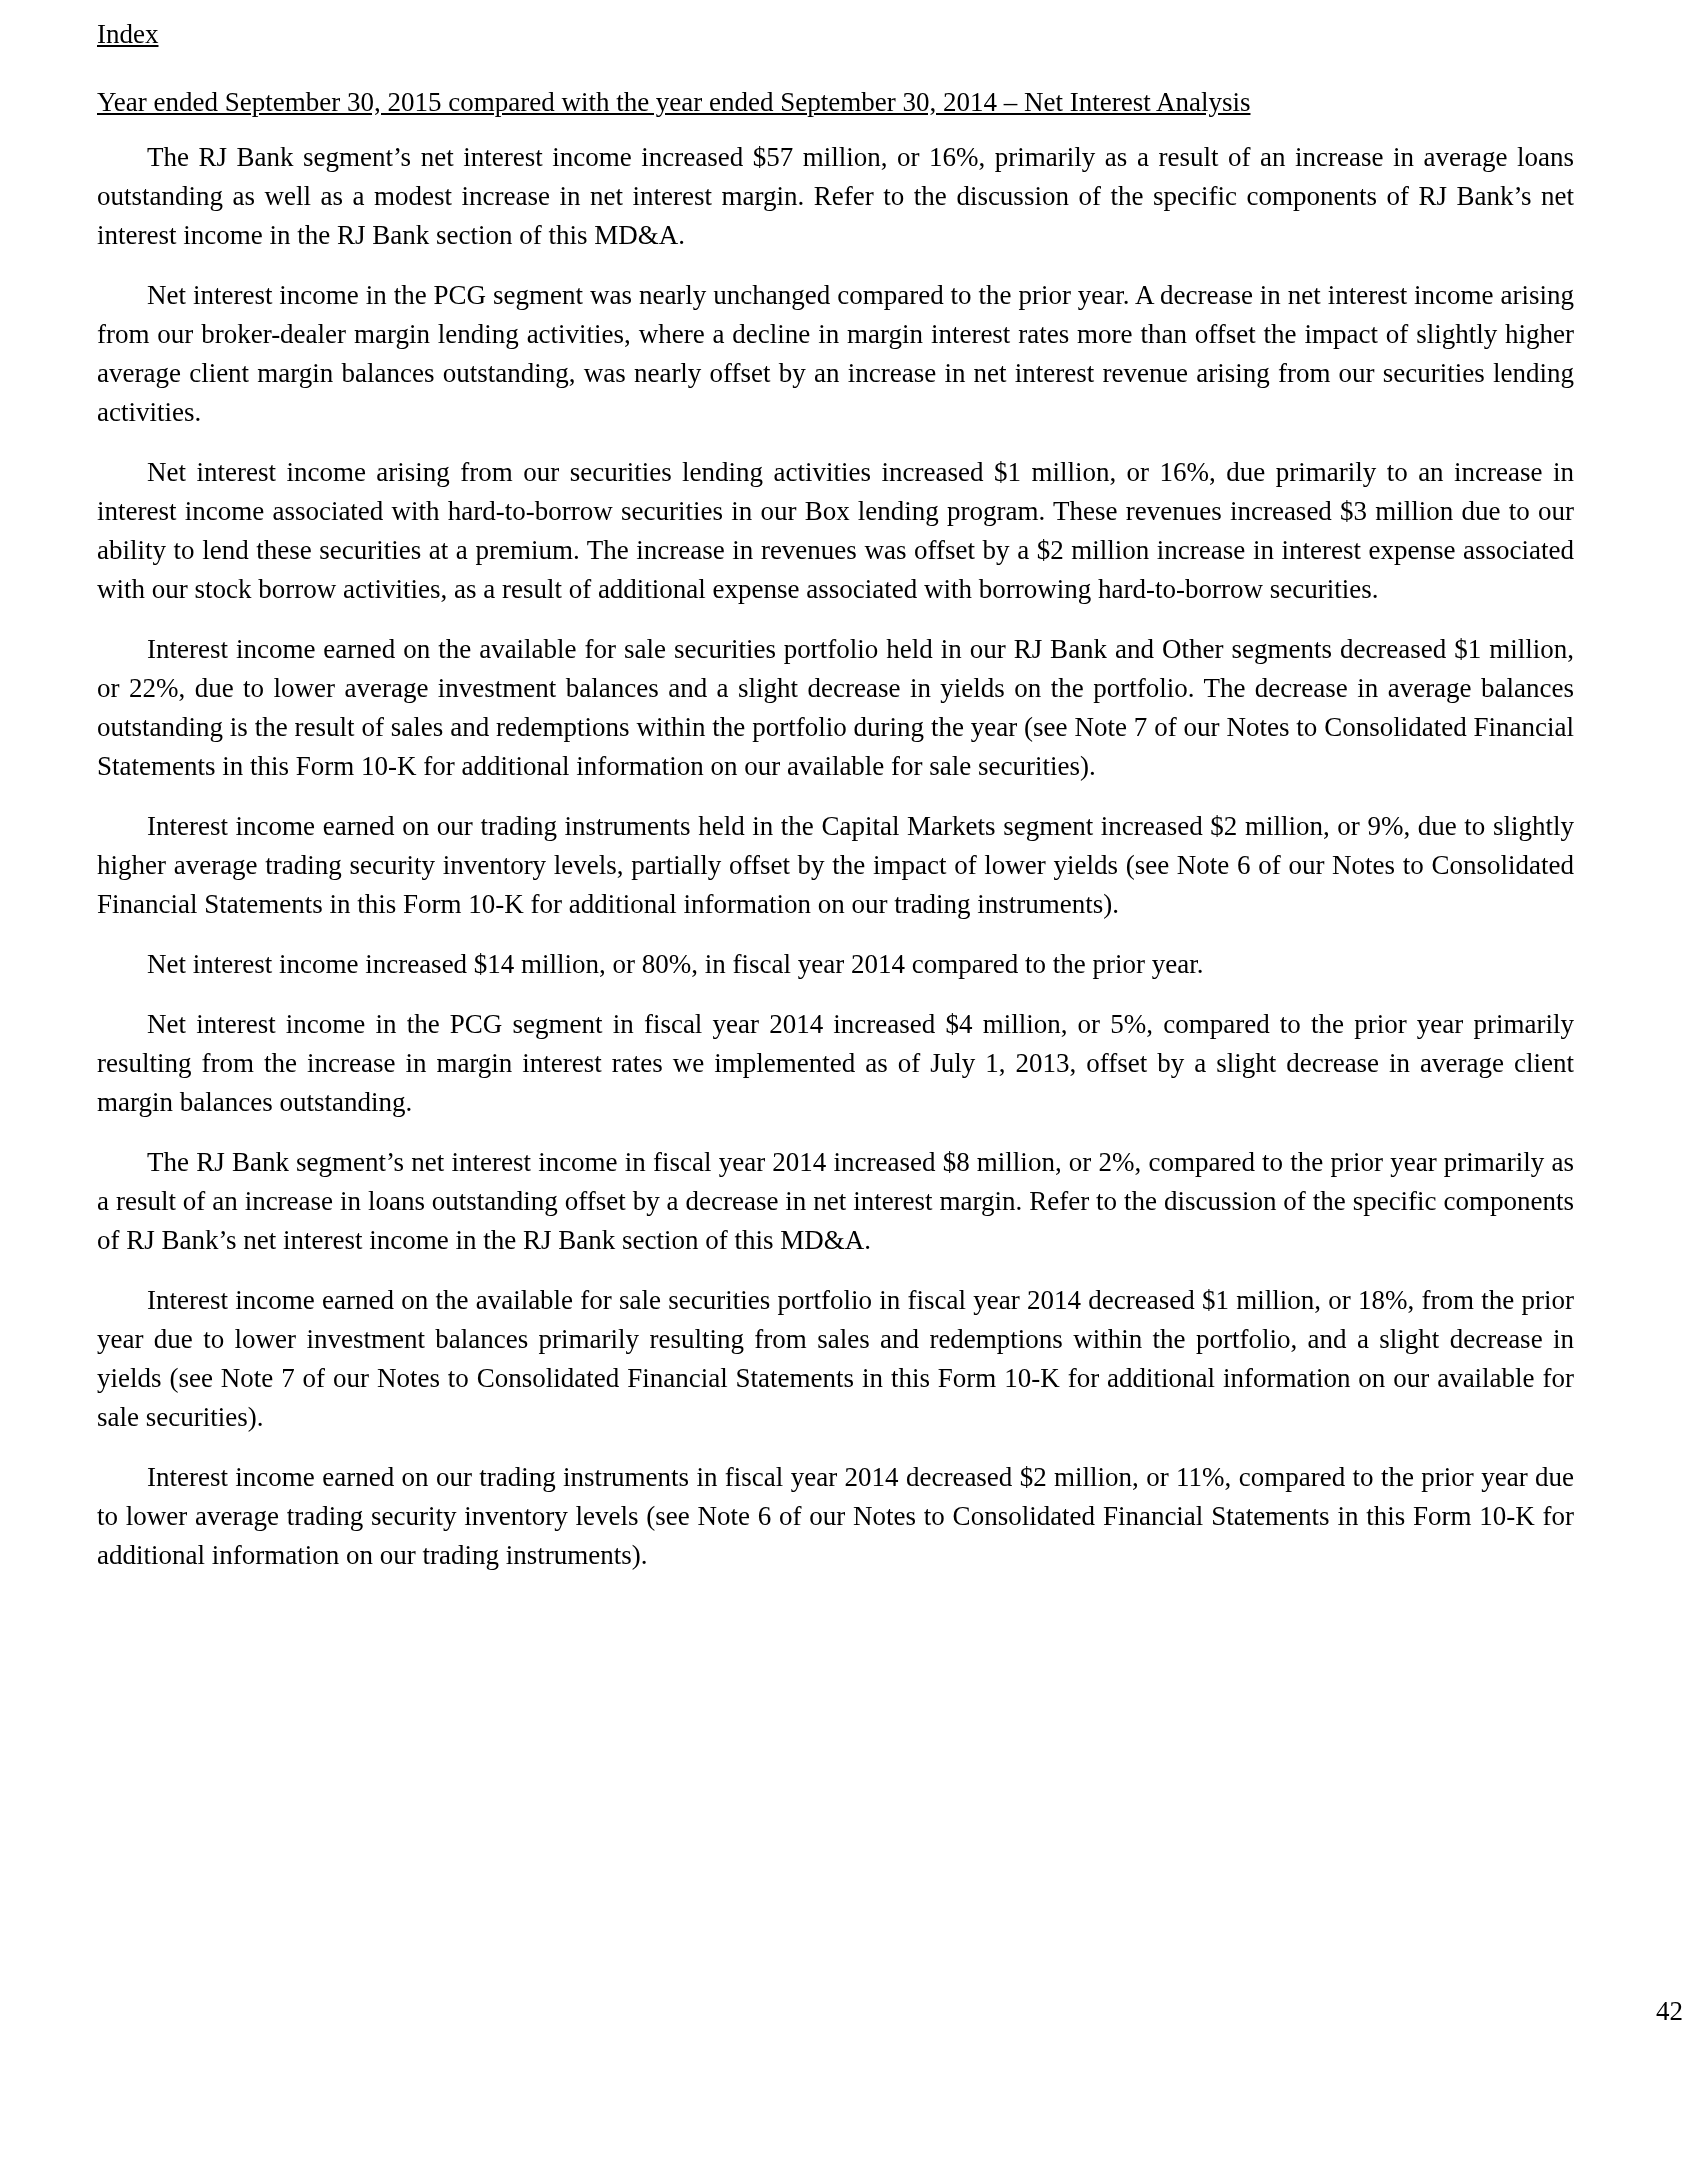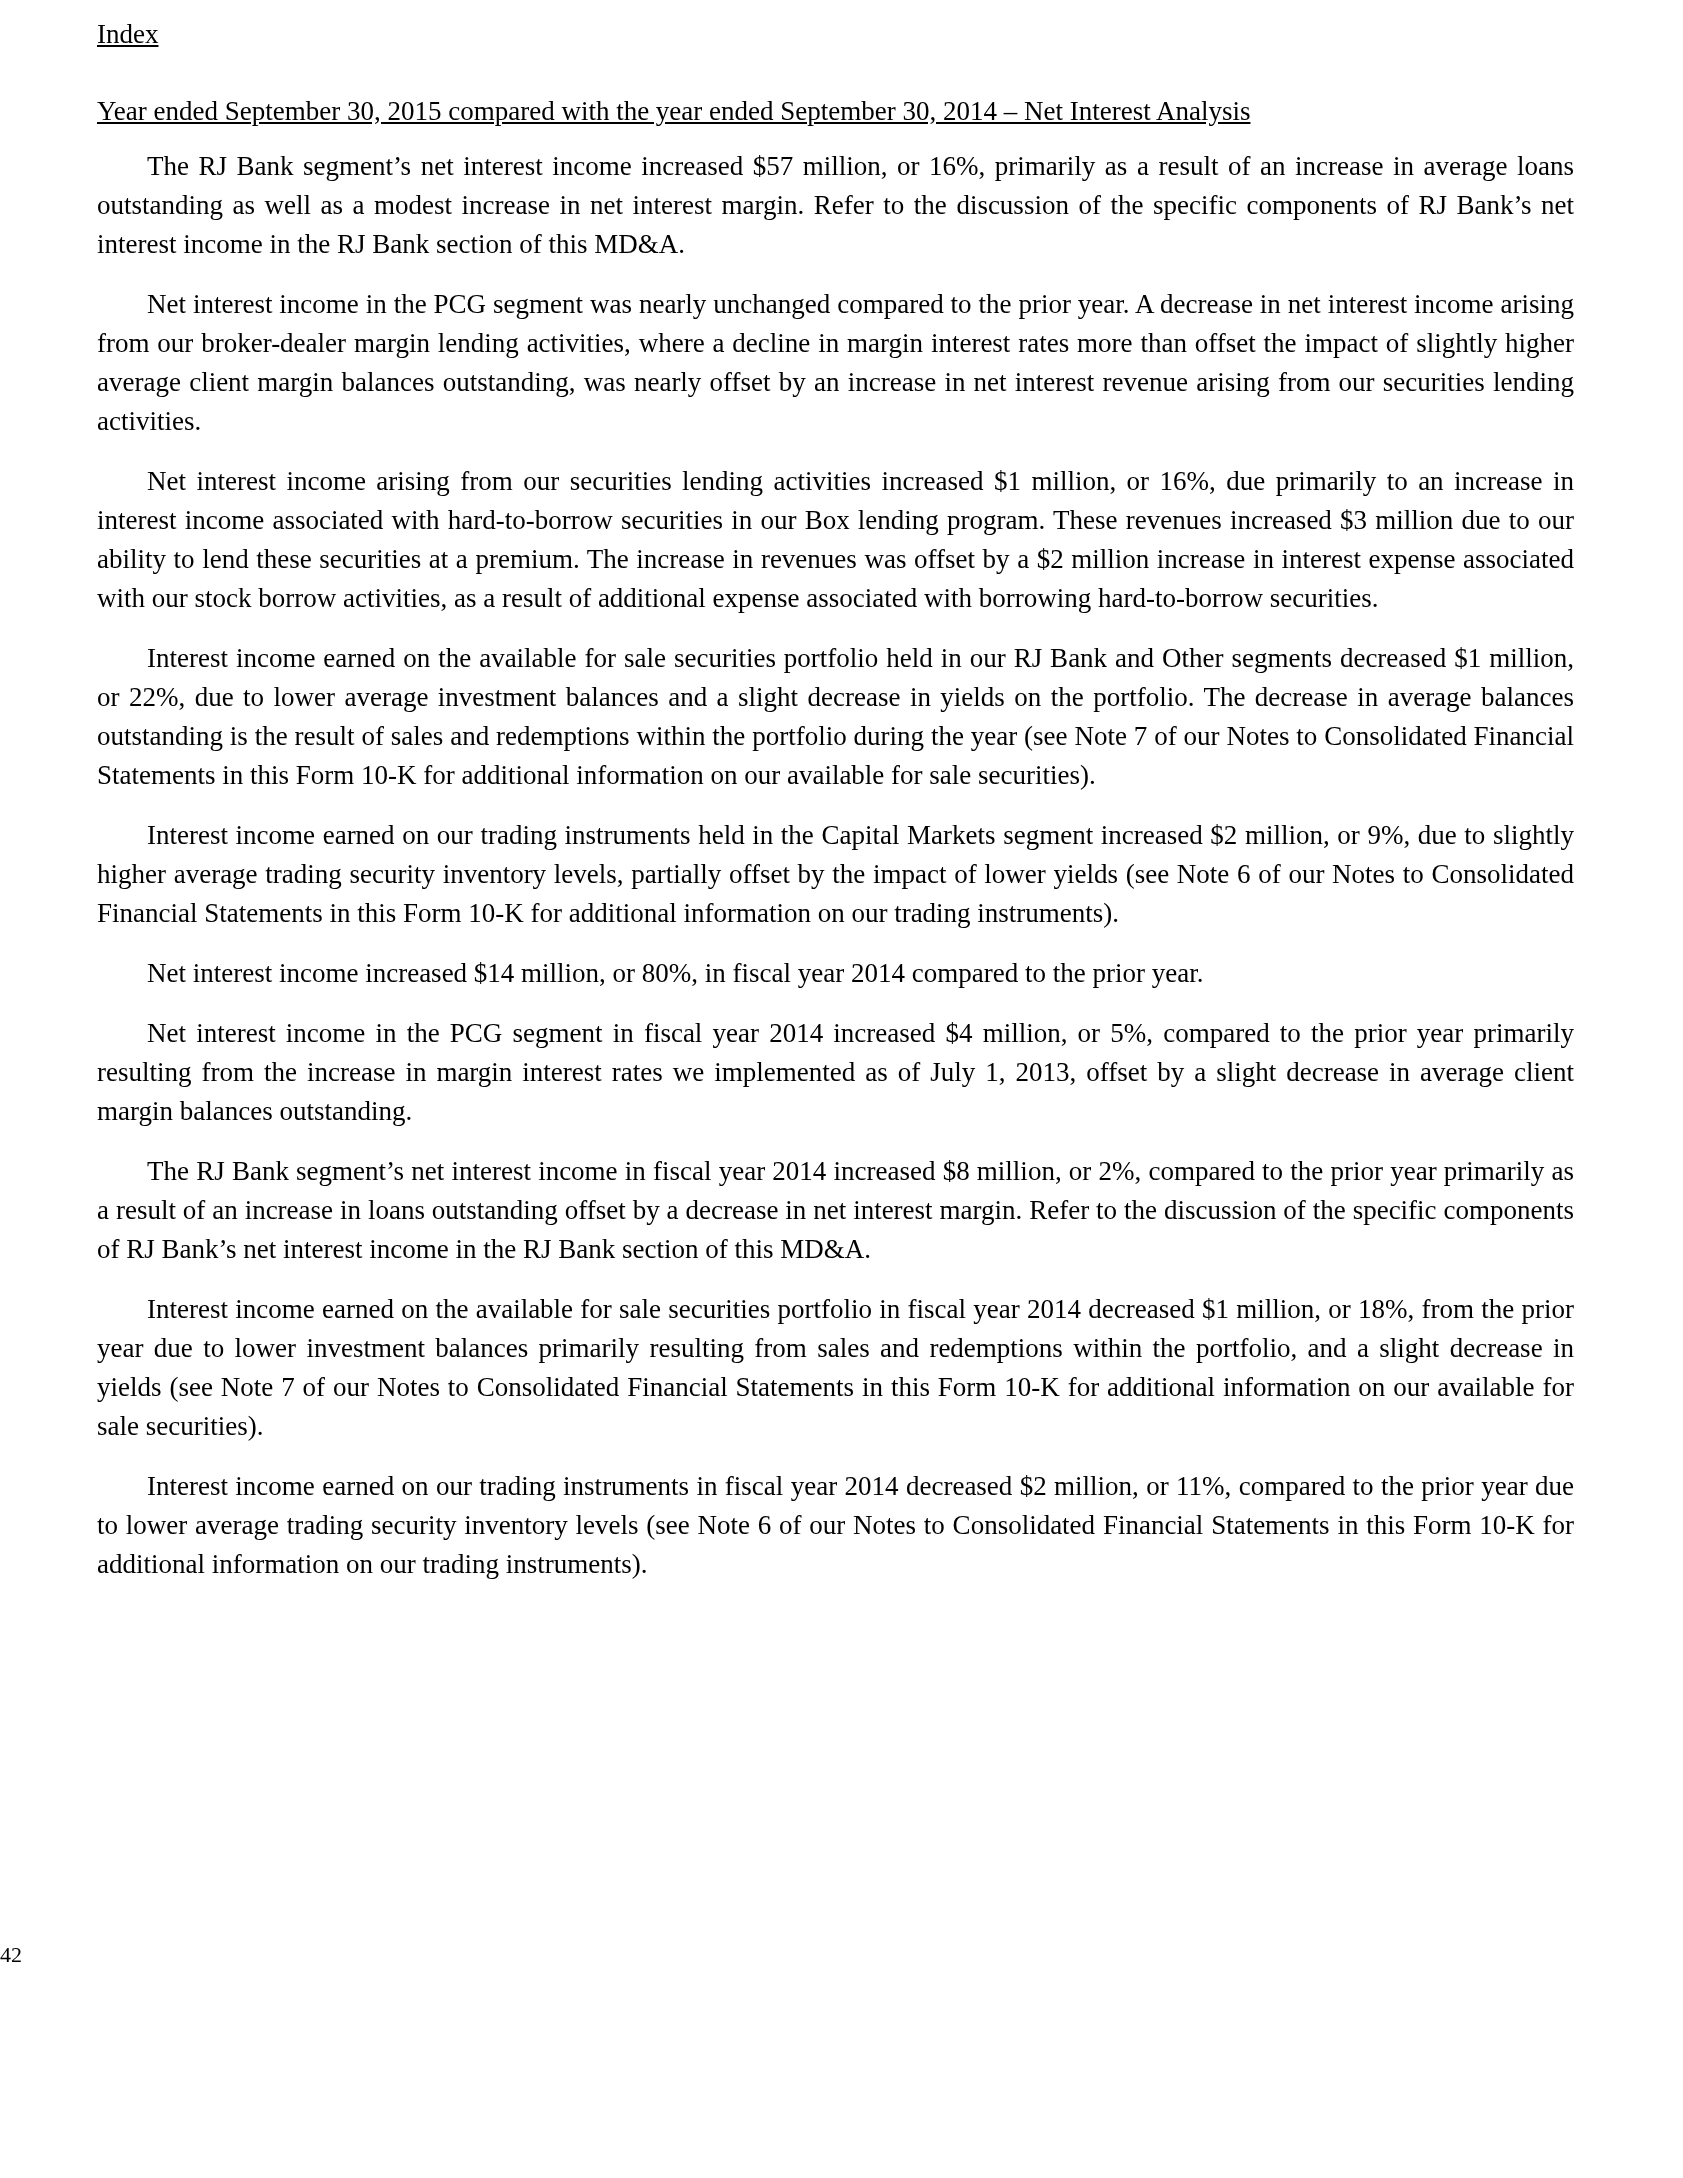--- a/index.html
+++ b/index.html
@@ -29,39 +29,39 @@
     line-height: 32px;
     color: #000000;
     text-decoration: underline;
     cursor: pointer;
   }
   .section-heading {
     font-size: 27px;
     font-weight: normal;
     line-height: 39px;
     text-decoration: underline;
-    margin: 42px 0 16px 0;
+    margin: 33px 0 16px 0;
   }
   .section-heading.second {
     margin-top: 38px;
   }
   p.body-para {
     font-size: 27px;
     line-height: 39px;
     text-align: justify;
     text-indent: 50px;
     margin: 0 0 21px 0;
   }
   .page-number {
     position: absolute;
-    top: 1939px;
+    top: 1995px;
     left: 0;
     width: 100%;
-    text-align: left;
-    font-size: 22px;
+    text-align: right;
+    font-size: 27px;
     line-height: 32px;
   }
 </style>
 </head>
 <body>
 
 <div class="page">
   <div class="content">
 
     <a href="#" class="index-link">Index</a>

